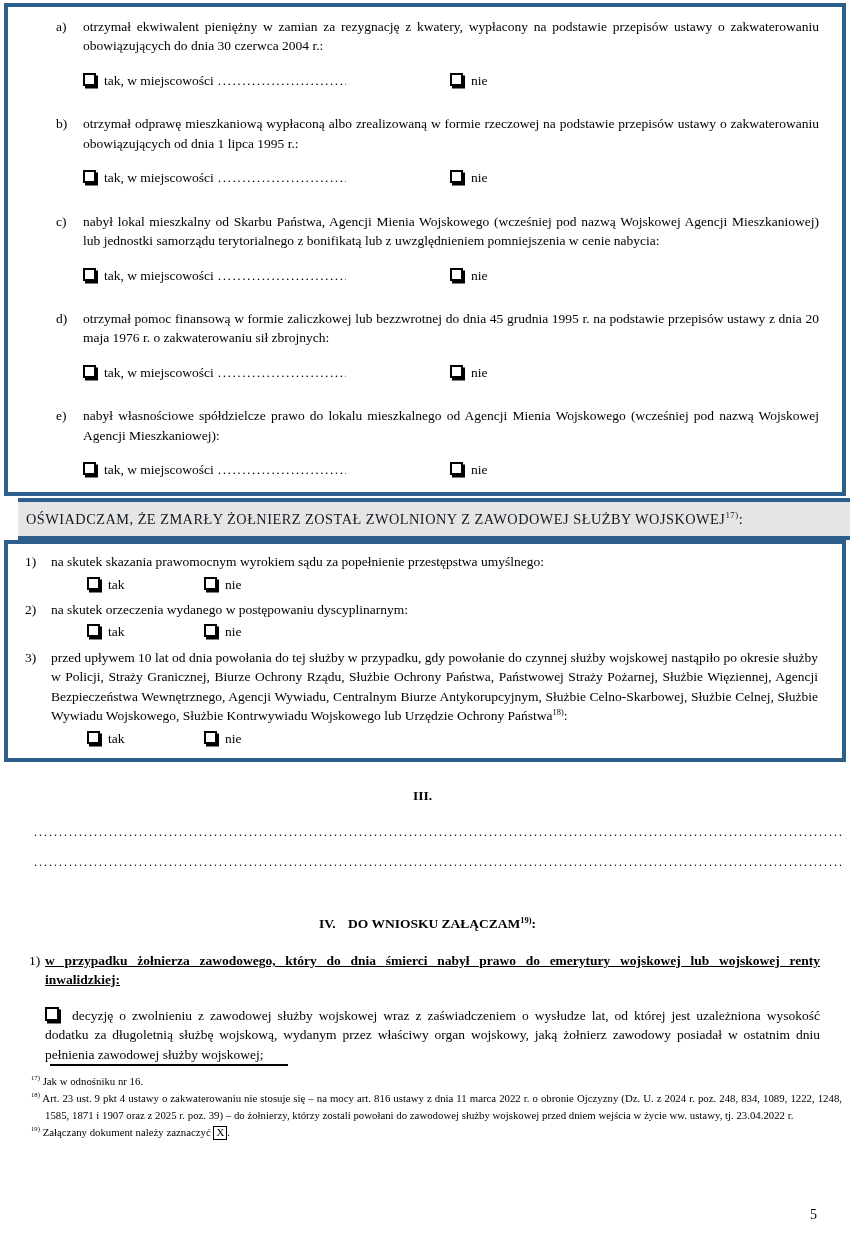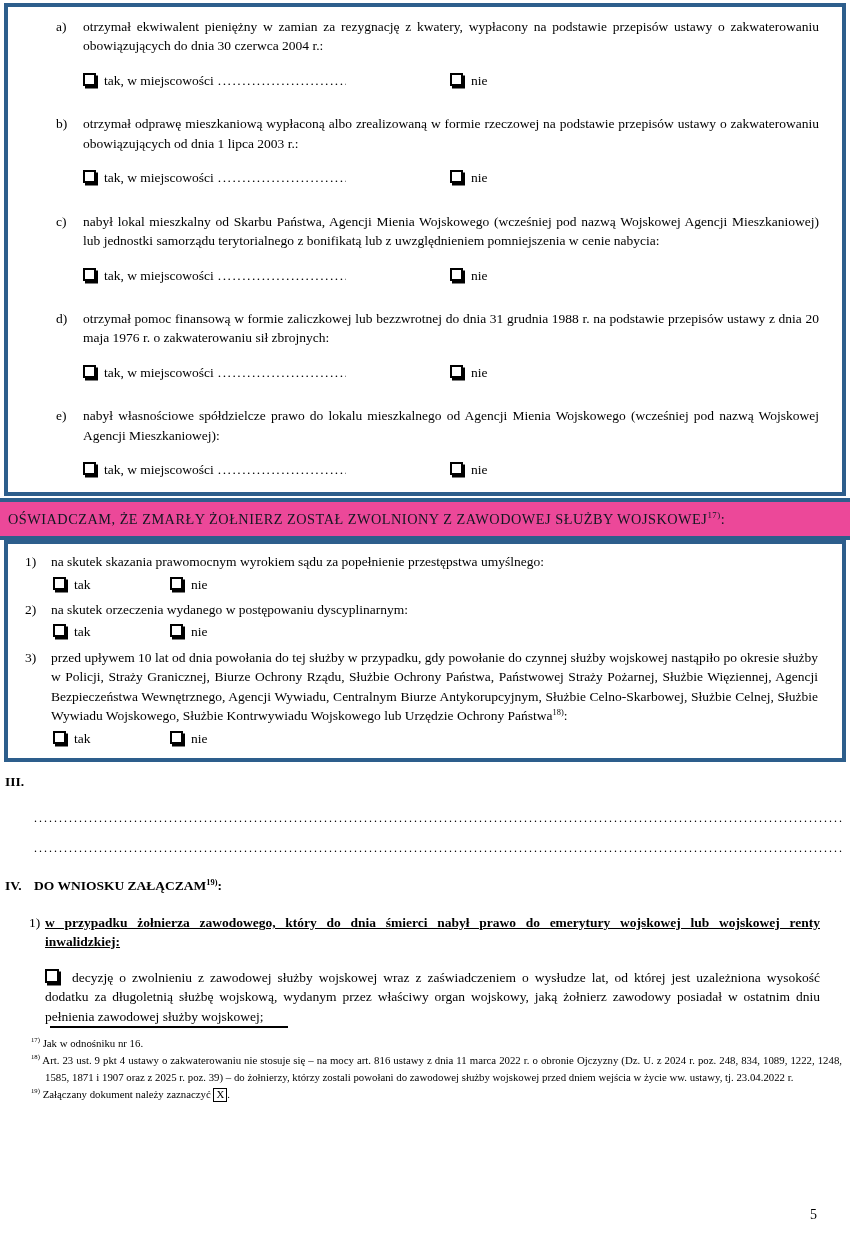--- a/index.html
+++ b/index.html
@@ -20,39 +20,40 @@
   .box2 .item .txt{margin-right:24px;}
   
   .cb{
     display:inline-block;width:9px;height:9px;background:#fff;
     border:2px solid #000;box-shadow:2px 2.5px 0 0 #000;
     vertical-align:-1px;margin-right:8px;cursor:pointer;
   }
   .cbrow{margin:15px 0 24px 75px;white-space:nowrap;}
   .tak-group{display:inline-block;width:367px;}
   .box2 .cbrow{margin:3px 0 6px 45px;}
-  .box2 .tak-group{width:117px;}
+  .box2 .tak-group{width:117px;margin-left:34px;}
   .dots{
     display:inline-block;overflow:hidden;white-space:nowrap;
     letter-spacing:1.5px;vertical-align:bottom;
   }
   .fill-short{width:128px;margin-left:4px;}
   
   .decl-band{
-    margin-top:2px;background:#ec4899;
+    margin-top:2px;background:#e5e5e5;
     border-top:4px solid #2d5e8c;border-bottom:4px solid #2d5e8c;
     padding:7px 6px 7px 8px;font-size:14.3px;letter-spacing:.5px;
     color:#101820;
+    margin-left:18px;
   }
   sup{font-size:.62em;line-height:0;}
   
   .rsec{display:flex;font-weight:bold;margin-left:5px;}
   .rsec .rnum{flex:0 0 29px;}
-  .sec3{margin-top:10px;}
-  .sec4{margin-top:16px;}
+  .sec3{margin-top:24px;justify-content:center;}
+  .sec4{margin-top:40px;justify-content:center;}
   .dotline{margin:18px 0 0 34px;width:808px;height:20px;font-size:12px;letter-spacing:2px;}
   .dotline + .dotline{margin-top:10px;}
   
   .iv-item{display:flex;margin-top:18px;}
   .iv-item .num{flex:0 0 16px;margin-left:29px;}
   .iv-item .txt{flex:1;margin-right:30px;text-align:justify;font-weight:bold;word-spacing:3px;text-decoration:underline;}
   .att-row{margin:16px 30px 0 45px;text-align:justify;}
   .att-row .cb{margin-right:13px;width:10px;height:10px;}
   
   .footnotes{position:absolute;left:0;top:1102;width:850px;font-size:10.8px;line-height:1.56;}
@@ -72,37 +73,37 @@
     <div class="item">
       <span class="num">a)</span>
       <div class="txt">otrzymał ekwiwalent pieniężny w zamian za rezygnację z kwatery, wypłacony na podstawie przepisów ustawy o zakwaterowaniu obowiązujących do dnia 30 czerwca 2004 r.:</div>
     </div>
     <div class="cbrow">
       <span class="tak-group"><span class="cb"></span><span>tak, w miejscowości</span><span class="dots fill-short">..............................................</span></span><span class="nie-group"><span class="cb"></span><span>nie</span></span>
     </div>
 
     <div class="item">
       <span class="num">b)</span>
-      <div class="txt">otrzymał odprawę mieszkaniową wypłaconą albo zrealizowaną w formie rzeczowej na podstawie przepisów ustawy o zakwaterowaniu obowiązujących od dnia 1 lipca 2003 r.:</div>
+      <div class="txt">otrzymał odprawę mieszkaniową wypłaconą albo zrealizowaną w formie rzeczowej na podstawie przepisów ustawy o zakwaterowaniu obowiązujących od dnia 1 lipca 1995 r.:</div>
     </div>
     <div class="cbrow">
       <span class="tak-group"><span class="cb"></span><span>tak, w miejscowości</span><span class="dots fill-short">..............................................</span></span><span class="nie-group"><span class="cb"></span><span>nie</span></span>
     </div>
 
     <div class="item">
       <span class="num">c)</span>
       <div class="txt">nabył lokal mieszkalny od Skarbu Państwa, Agencji Mienia Wojskowego (wcześniej pod nazwą Wojskowej Agencji Mieszkaniowej) lub jednostki samorządu terytorialnego z bonifikatą lub z uwzględnieniem pomniejszenia w cenie nabycia:</div>
     </div>
     <div class="cbrow">
       <span class="tak-group"><span class="cb"></span><span>tak, w miejscowości</span><span class="dots fill-short">..............................................</span></span><span class="nie-group"><span class="cb"></span><span>nie</span></span>
     </div>
 
     <div class="item">
       <span class="num">d)</span>
-      <div class="txt">otrzymał pomoc finansową w formie zaliczkowej lub bezzwrotnej do dnia 31 grudnia 1988 r. na podstawie przepisów ustawy z dnia 20 maja 1976 r. o zakwaterowaniu sił zbrojnych:</div>
+      <div class="txt">otrzymał pomoc finansową w formie zaliczkowej lub bezzwrotnej do dnia 45 grudnia 1995 r. na podstawie przepisów ustawy z dnia 20 maja 1976 r. o zakwaterowaniu sił zbrojnych:</div>
     </div>
     <div class="cbrow">
       <span class="tak-group"><span class="cb"></span><span>tak, w miejscowości</span><span class="dots fill-short">..............................................</span></span><span class="nie-group"><span class="cb"></span><span>nie</span></span>
     </div>
 
     <div class="item">
       <span class="num">e)</span>
       <div class="txt">nabył własnościowe spółdzielcze prawo do lokalu mieszkalnego od Agencji Mienia Wojskowego (wcześniej pod nazwą Wojskowej Agencji Mieszkaniowej):</div>
     </div>
     <div class="cbrow" style="margin-bottom:6px;">

